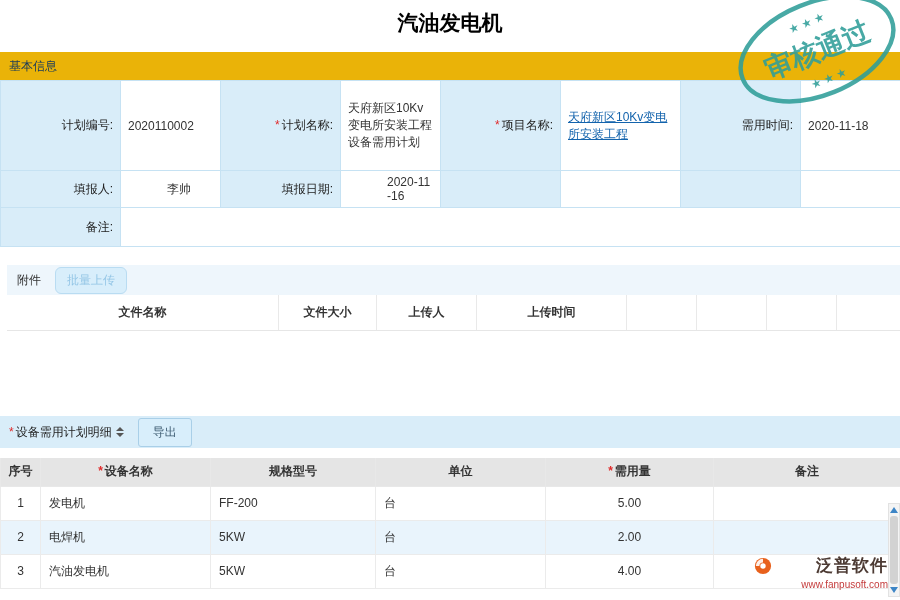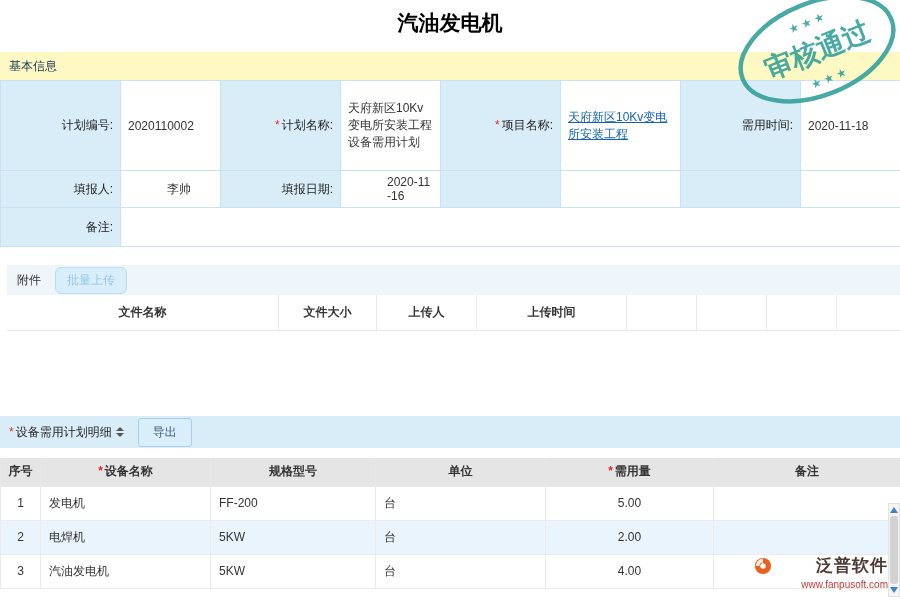--- a/index.html
+++ b/index.html
@@ -6,21 +6,21 @@
   html,body { background:#ffffff; }
   .page { position:relative; width:900px; height:600px; overflow:hidden; background:#fff;
           font-family:"Liberation Sans","DejaVu Sans",sans-serif; color:#222; }
 
   .title { height:52px; padding-top:9px; text-align:center; font-size:21px; font-weight:bold; color:#000; }
 
   
   .stamp { position:absolute; top:-16px; right:-6px; width:178px; height:130px; pointer-events:none; }
 
   
-  .sec-bar { height:28px; background:#fef9c3; display:flex; align-items:center; padding:0 9px;
+  .sec-bar { height:28px; background:#eab308; display:flex; align-items:center; padding:0 9px;
              font-size:12px; color:#16395c; }
 
   
   table.basic { width:900px; table-layout:fixed; border-collapse:collapse; font-size:12px; }
   .basic td { border:1px solid #c6e2f3; padding:4px 7px; vertical-align:middle; word-break:break-all; }
   .basic .lbl { background:#d9edf9; text-align:right; color:#222; }
   .basic .val { background:#fff; color:#333; }
   .r1 td { height:90px; }
   .r2 td { height:32px;padding-left:46px; }
   .r3 td { height:39px; }

